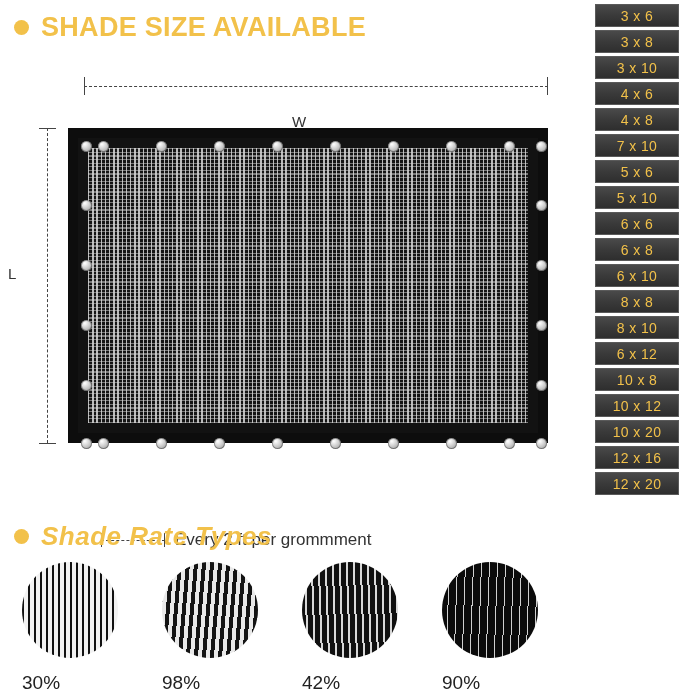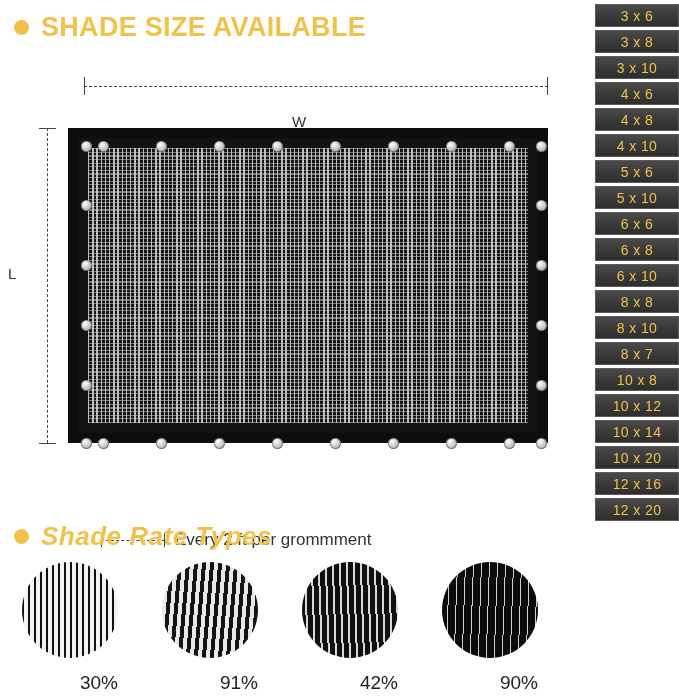--- a/index.html
+++ b/index.html
@@ -235,21 +235,21 @@
     left: 22px;
     top: 562px;
     width: 560px;
     display: flex;
     gap: 44px;
   }
   .rate {
     width: 96px;
     display: flex;
     flex-direction: column;
-    align-items: flex-end;
+    align-items: flex-start;
   }
   .swatch {
     width: 96px;
     height: 96px;
     border-radius: 50%;
     background: #1c1c1c;
   }
   .swatch.p30 {
     background:
       repeating-linear-gradient(90deg,
@@ -385,49 +385,48 @@
       <span class="heading-text">Shade Rate Types</span>
     </div>
 
     <div class="rates">
       <div class="rate">
         <span class="swatch p30"></span>
         <span class="rate-label">30%</span>
       </div>
       <div class="rate">
         <span class="swatch p50"></span>
-        <span class="rate-label">91%</span>
+        <span class="rate-label">98%</span>
       </div>
       <div class="rate">
         <span class="swatch p70"></span>
         <span class="rate-label">42%</span>
       </div>
       <div class="rate">
         <span class="swatch p90"></span>
         <span class="rate-label">90%</span>
       </div>
     </div>
   </div>
 
   <div class="size-col">
     <div class="size-chip">3 x 6</div>
     <div class="size-chip">3 x 8</div>
     <div class="size-chip">3 x 10</div>
     <div class="size-chip">4 x 6</div>
     <div class="size-chip">4 x 8</div>
-    <div class="size-chip">4 x 10</div>
+    <div class="size-chip">7 x 10</div>
     <div class="size-chip">5 x 6</div>
     <div class="size-chip">5 x 10</div>
     <div class="size-chip">6 x 6</div>
     <div class="size-chip">6 x 8</div>
     <div class="size-chip">6 x 10</div>
     <div class="size-chip">8 x 8</div>
     <div class="size-chip">8 x 10</div>
-    <div class="size-chip">8 x 7</div>
+    <div class="size-chip">6 x 12</div>
     <div class="size-chip">10 x 8</div>
     <div class="size-chip">10 x 12</div>
-    <div class="size-chip">10 x 14</div>
     <div class="size-chip">10 x 20</div>
     <div class="size-chip">12 x 16</div>
     <div class="size-chip">12 x 20</div>
   </div>
 
 </div>
 
 </body></html>

